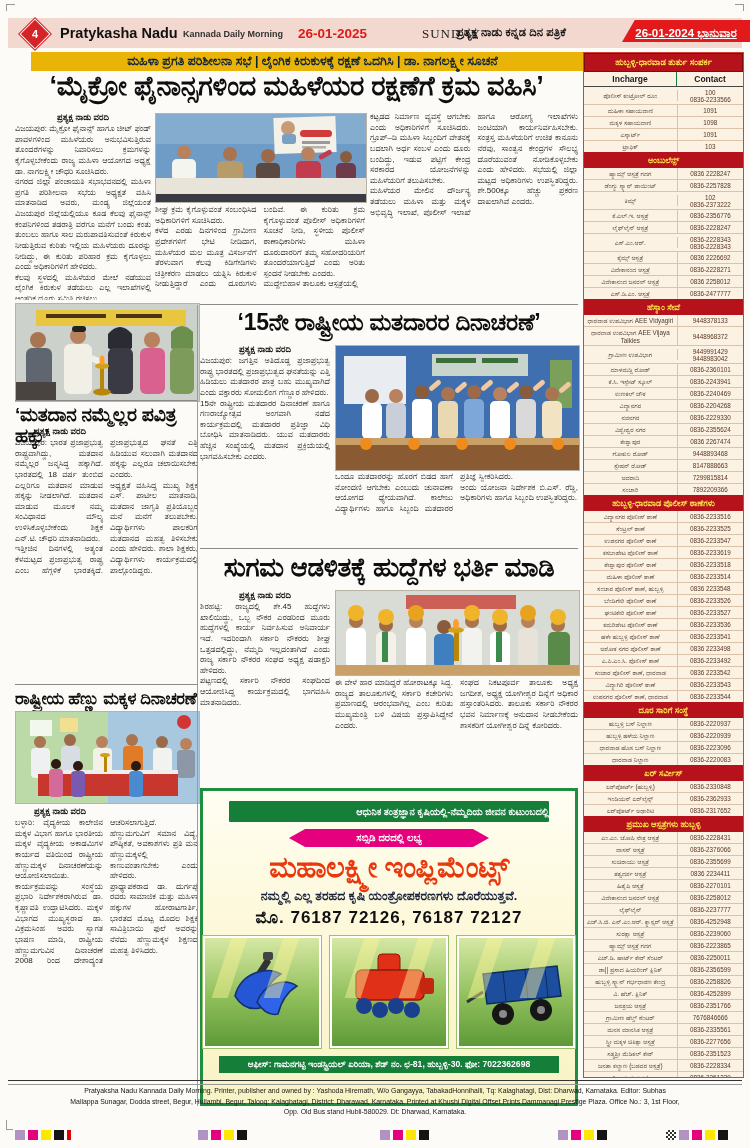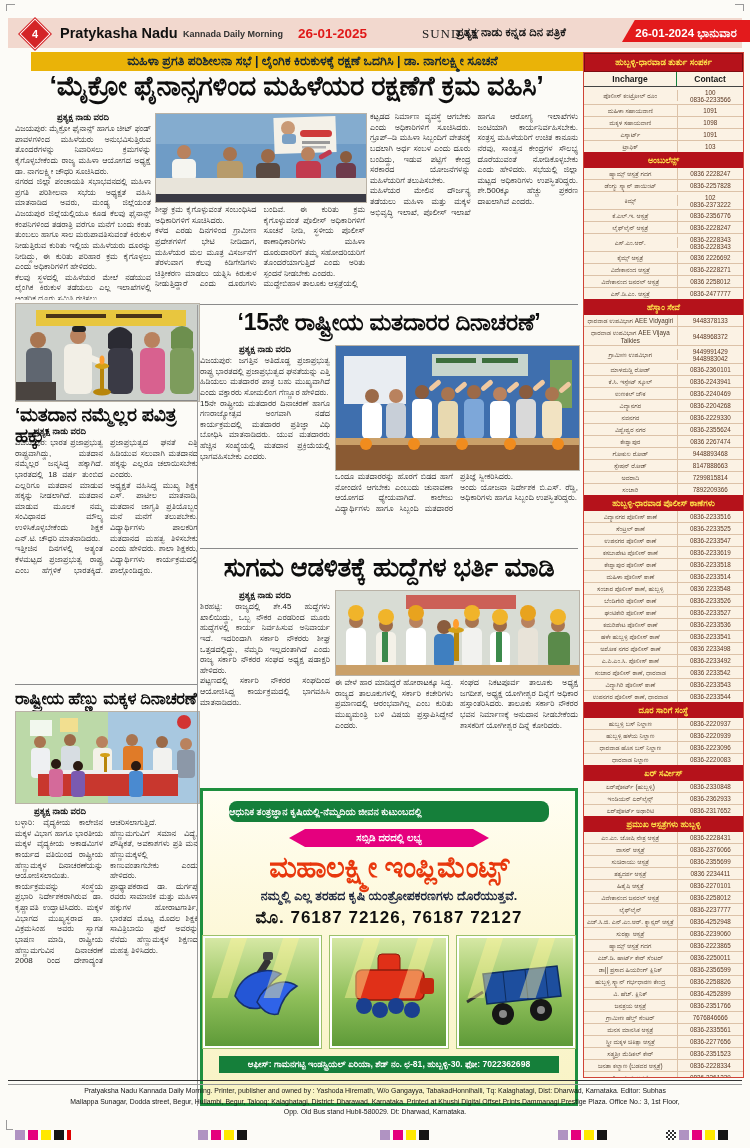--- a/index.html
+++ b/index.html
@@ -31,21 +31,21 @@
   .sidebar{background:#fbf2e4;border:1.5px solid #cf4436;overflow:hidden;}
   .sb-head{background:#b5121b;color:#ffe24a;font-weight:bold;font-size:8.6px;text-align:center;padding:3px 0;border:1px solid #7e0b10;}
   .sb-cols{display:flex;font-weight:bold;font-size:8.5px;color:#1a1a1a;border-bottom:1.5px solid #444;}
   .sb-cols span{padding:2px 0;text-align:center;}
   .sb-sec{background:#b5121b;color:#ffe24a;font-weight:bold;font-size:8.3px;text-align:center;padding:2.5px 0;margin-top:-1px;}
   .srow{display:flex;border-bottom:1px solid #dcc2a8;align-items:center;}
   .sname{flex:1.4;font-size:6.3px;color:#4c3a2b;text-align:center;padding:1.5px 2px;border-right:1px solid #dcc2a8;white-space:pre-line;}
   .scontact{flex:1;font-size:6.3px;color:#58341f;text-align:center;padding:1.5px 1px;white-space:pre-line;}
   
   .ad{border:3px solid #1e8f3e;background:linear-gradient(180deg,#fffef2 0%,#fdf8d9 45%,#f8f3c4 100%);}
-  .ad-banner{background:#157f3a;color:#fff;font-weight:bold;font-size:9.5px;text-align:left;border-radius:8px;line-height:21px;}
+  .ad-banner{background:#157f3a;color:#fff;font-weight:bold;font-size:9.5px;text-align:right;border-radius:1px;line-height:21px;}
   .ad-ribbon{background:#e5007e;color:#fff;font-weight:bold;font-size:10px;text-align:center;line-height:18px;
              clip-path:polygon(0 50%,8% 0,92% 0,100% 50%,92% 100%,8% 100%);}
   .ad-title{color:#e8380d;font-weight:800;font-size:29px;text-align:center;letter-spacing:-0.5px;}
   .ad-line{color:#17203a;font-weight:bold;font-size:12.5px;text-align:center;}
   .ad-phone{color:#101010;font-weight:800;font-size:17px;text-align:center;letter-spacing:1px;}
   .ad-strip{background:#157f3a;color:#fff;font-weight:bold;font-size:8.6px;text-align:center;line-height:17px;}
   .prod{width:115px;height:108px;border:2px solid #fff;box-shadow:0 0 0 1px #9cc06a;
         background:linear-gradient(180deg,#d6e8a4 0%,#8fbf5a 55%,#5e9a38 100%);position:relative;overflow:hidden;}
   .ray{position:absolute;top:-10px;width:16px;height:70px;background:rgba(255,244,150,.45);transform:skewX(-18deg);}
   
@@ -64,21 +64,21 @@
 
   <header class="abs mast" style="left:8px;top:18px;width:734px;height:30px;">
     <div class="abs diamond" style="left:16px;top:5px;">
       <span>4</span>
     </div>
     <span class="abs paper-en" style="left:52px;top:7px;">Pratykasha Nadu</span>
     <span class="abs paper-tag" style="left:175px;top:11px;">Kannada Daily Morning</span>
     <span class="abs mast-date" style="left:290px;top:8px;">26-01-2025</span>
     <span class="abs mast-day" style="left:374px;top:8px;margin-left:40px;">SUNDAY</span>
     <span class="abs mast-kn" style="left:448px;top:8px;">ಪ್ರತ್ಯಕ್ಷ ನಾಡು ಕನ್ನಡ ದಿನ ಪತ್ರಿಕೆ</span>
-    <div class="abs datebox" style="left:614px;top:2px;width:128px;height:22px;">26-01-2024 ಭಾನುವಾರ</div>
+    <div class="abs datebox" style="left:614px;top:2px;width:128px;height:22px;text-decoration:underline;">26-01-2024 ಭಾನುವಾರ</div>
   </header>
 
   <div class="abs kicker" style="left:15px;top:52px;width:563px;height:19px;">ಮಹಿಳಾ ಪ್ರಗತಿ ಪರಿಶೀಲನಾ ಸಭೆ | ಲೈಂಗಿಕ ಕಿರುಕುಳಕ್ಕೆ ರಕ್ಷಣೆ ಒದಗಿಸಿ | ಡಾ. ನಾಗಲಕ್ಷ್ಮೀ ಸೂಚನೆ</div>
   <h1 class="abs hl" style="left:15px;top:72px;width:563px;height:36px;margin:0;font-size:27px;">‘ಮೈಕ್ರೋ ಫೈನಾನ್ಸಗಳಿಂದ ಮಹಿಳೆಯರ ರಕ್ಷಣೆಗೆ ಕ್ರಮ ವಹಿಸಿ’</h1>
   <div class="abs byline" style="left:15px;top:112px;width:136px;">ಪ್ರತ್ಯಕ್ಷ ನಾಡು ವರದಿ</div>
   <div class="abs body" style="left:15px;top:124px;width:136px;height:176px;">ವಿಜಯಪುರ: ಮೈಕ್ರೋ ಫೈನಾನ್ಸ್ ಹಾಗೂ ಚೀಟ್ ಫಂಡ್ ಪಾವಳಗಳಿಂದ ಮಹಿಳೆಯರು ಅನುಭವಿಸುತ್ತಿರುವ ತೊಂದರೆಗಳನ್ನು ನಿವಾರಿಸಲು ಕ್ರಮಗಳನ್ನು ಕೈಗೊಳ್ಳಬೇಕೆಂದು ರಾಜ್ಯ ಮಹಿಳಾ ಆಯೋಗದ ಅಧ್ಯಕ್ಷೆ ಡಾ. ನಾಗಲಕ್ಷ್ಮೀ ಚೌಧರಿ ಸೂಚಿಸಿದರು.
 ನಗರದ ಜಿಲ್ಲಾ ಪಂಚಾಯತಿ ಸಭಾಭವನದಲ್ಲಿ ಮಹಿಳಾ ಪ್ರಗತಿ ಪರಿಶೀಲನಾ ಸಭೆಯ ಅಧ್ಯಕ್ಷತೆ ವಹಿಸಿ ಮಾತನಾಡಿದ ಅವರು, ಮಂಡ್ಯ ಜಿಲ್ಲೆಯಂತೆ ವಿಜಯಪುರ ಜಿಲ್ಲೆಯಲ್ಲಿಯೂ ಕೂಡ ಕೆಲವು ಫೈನಾನ್ಸ್ ಕಂಪನಿಗಳಿಂದ ತಡರಾತ್ರಿ ವರೆಗೂ ಮನೆಗೆ ಬಂದು ಕಂತು ತುಂಬಲು ಹಾಗೂ ಸಾಲ ಮರುಪಾವತಿಸುವಂತೆ ಕಿರುಕುಳ ನೀಡುತ್ತಿರುವ ಕುರಿತು ಇಲ್ಲಿಯ ಮಹಿಳೆಯರು ದೂರನ್ನು ನೀಡಿದ್ದು, ಈ ಕುರಿತು ಪರಿಹಾರ ಕ್ರಮ ಕೈಗೊಳ್ಳಲು ಎಂದು ಅಧಿಕಾರಿಗಳಿಗೆ ಹೇಳಿದರು.
 ಕೆಲವು ಸ್ಥಳದಲ್ಲಿ ಮಹಿಳೆಯರ ಮೇಲೆ ನಡೆಯುವ ಲೈಂಗಿಕ ಕಿರುಕುಳ ತಡೆಯಲು ಎಲ್ಲ ಇಲಾಖೆಗಳಲ್ಲಿ ಆಂತರಿಕ ದೂರು ಸಮಿತಿ ರಚಿಸಲು</div>
 
   <div class="abs ph" style="left:155px;top:113px;width:210px;height:88px;">

